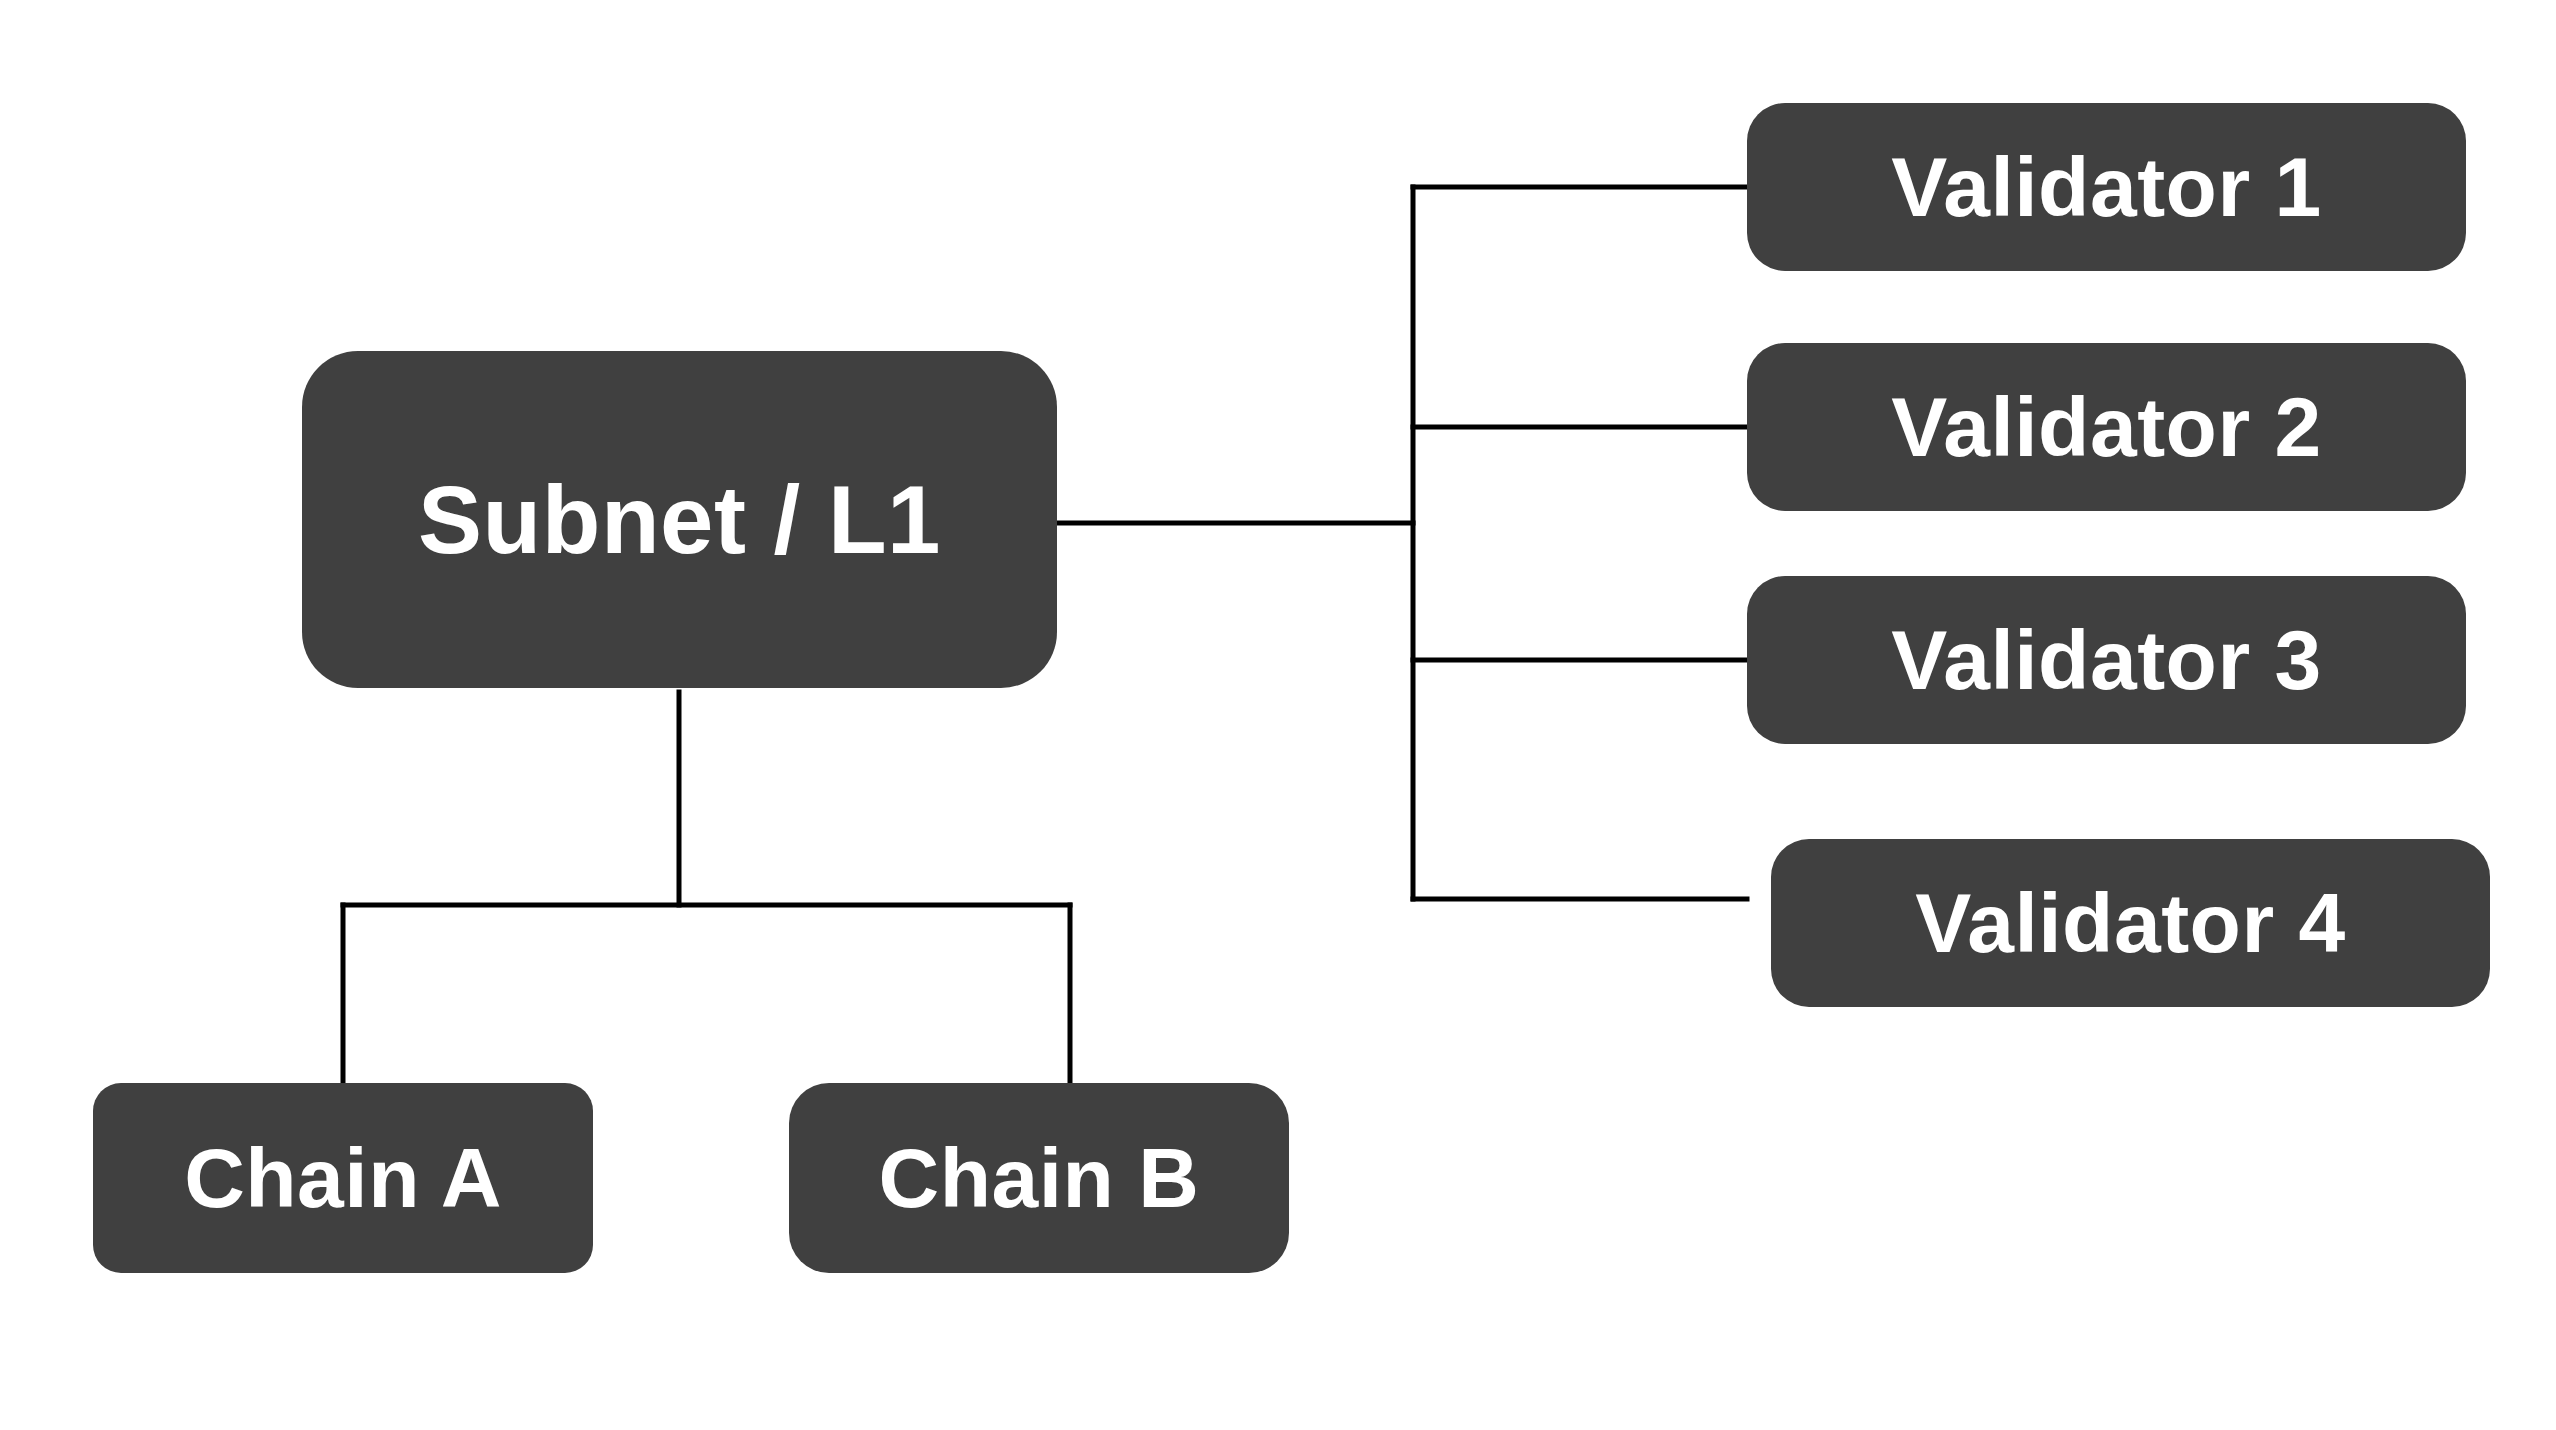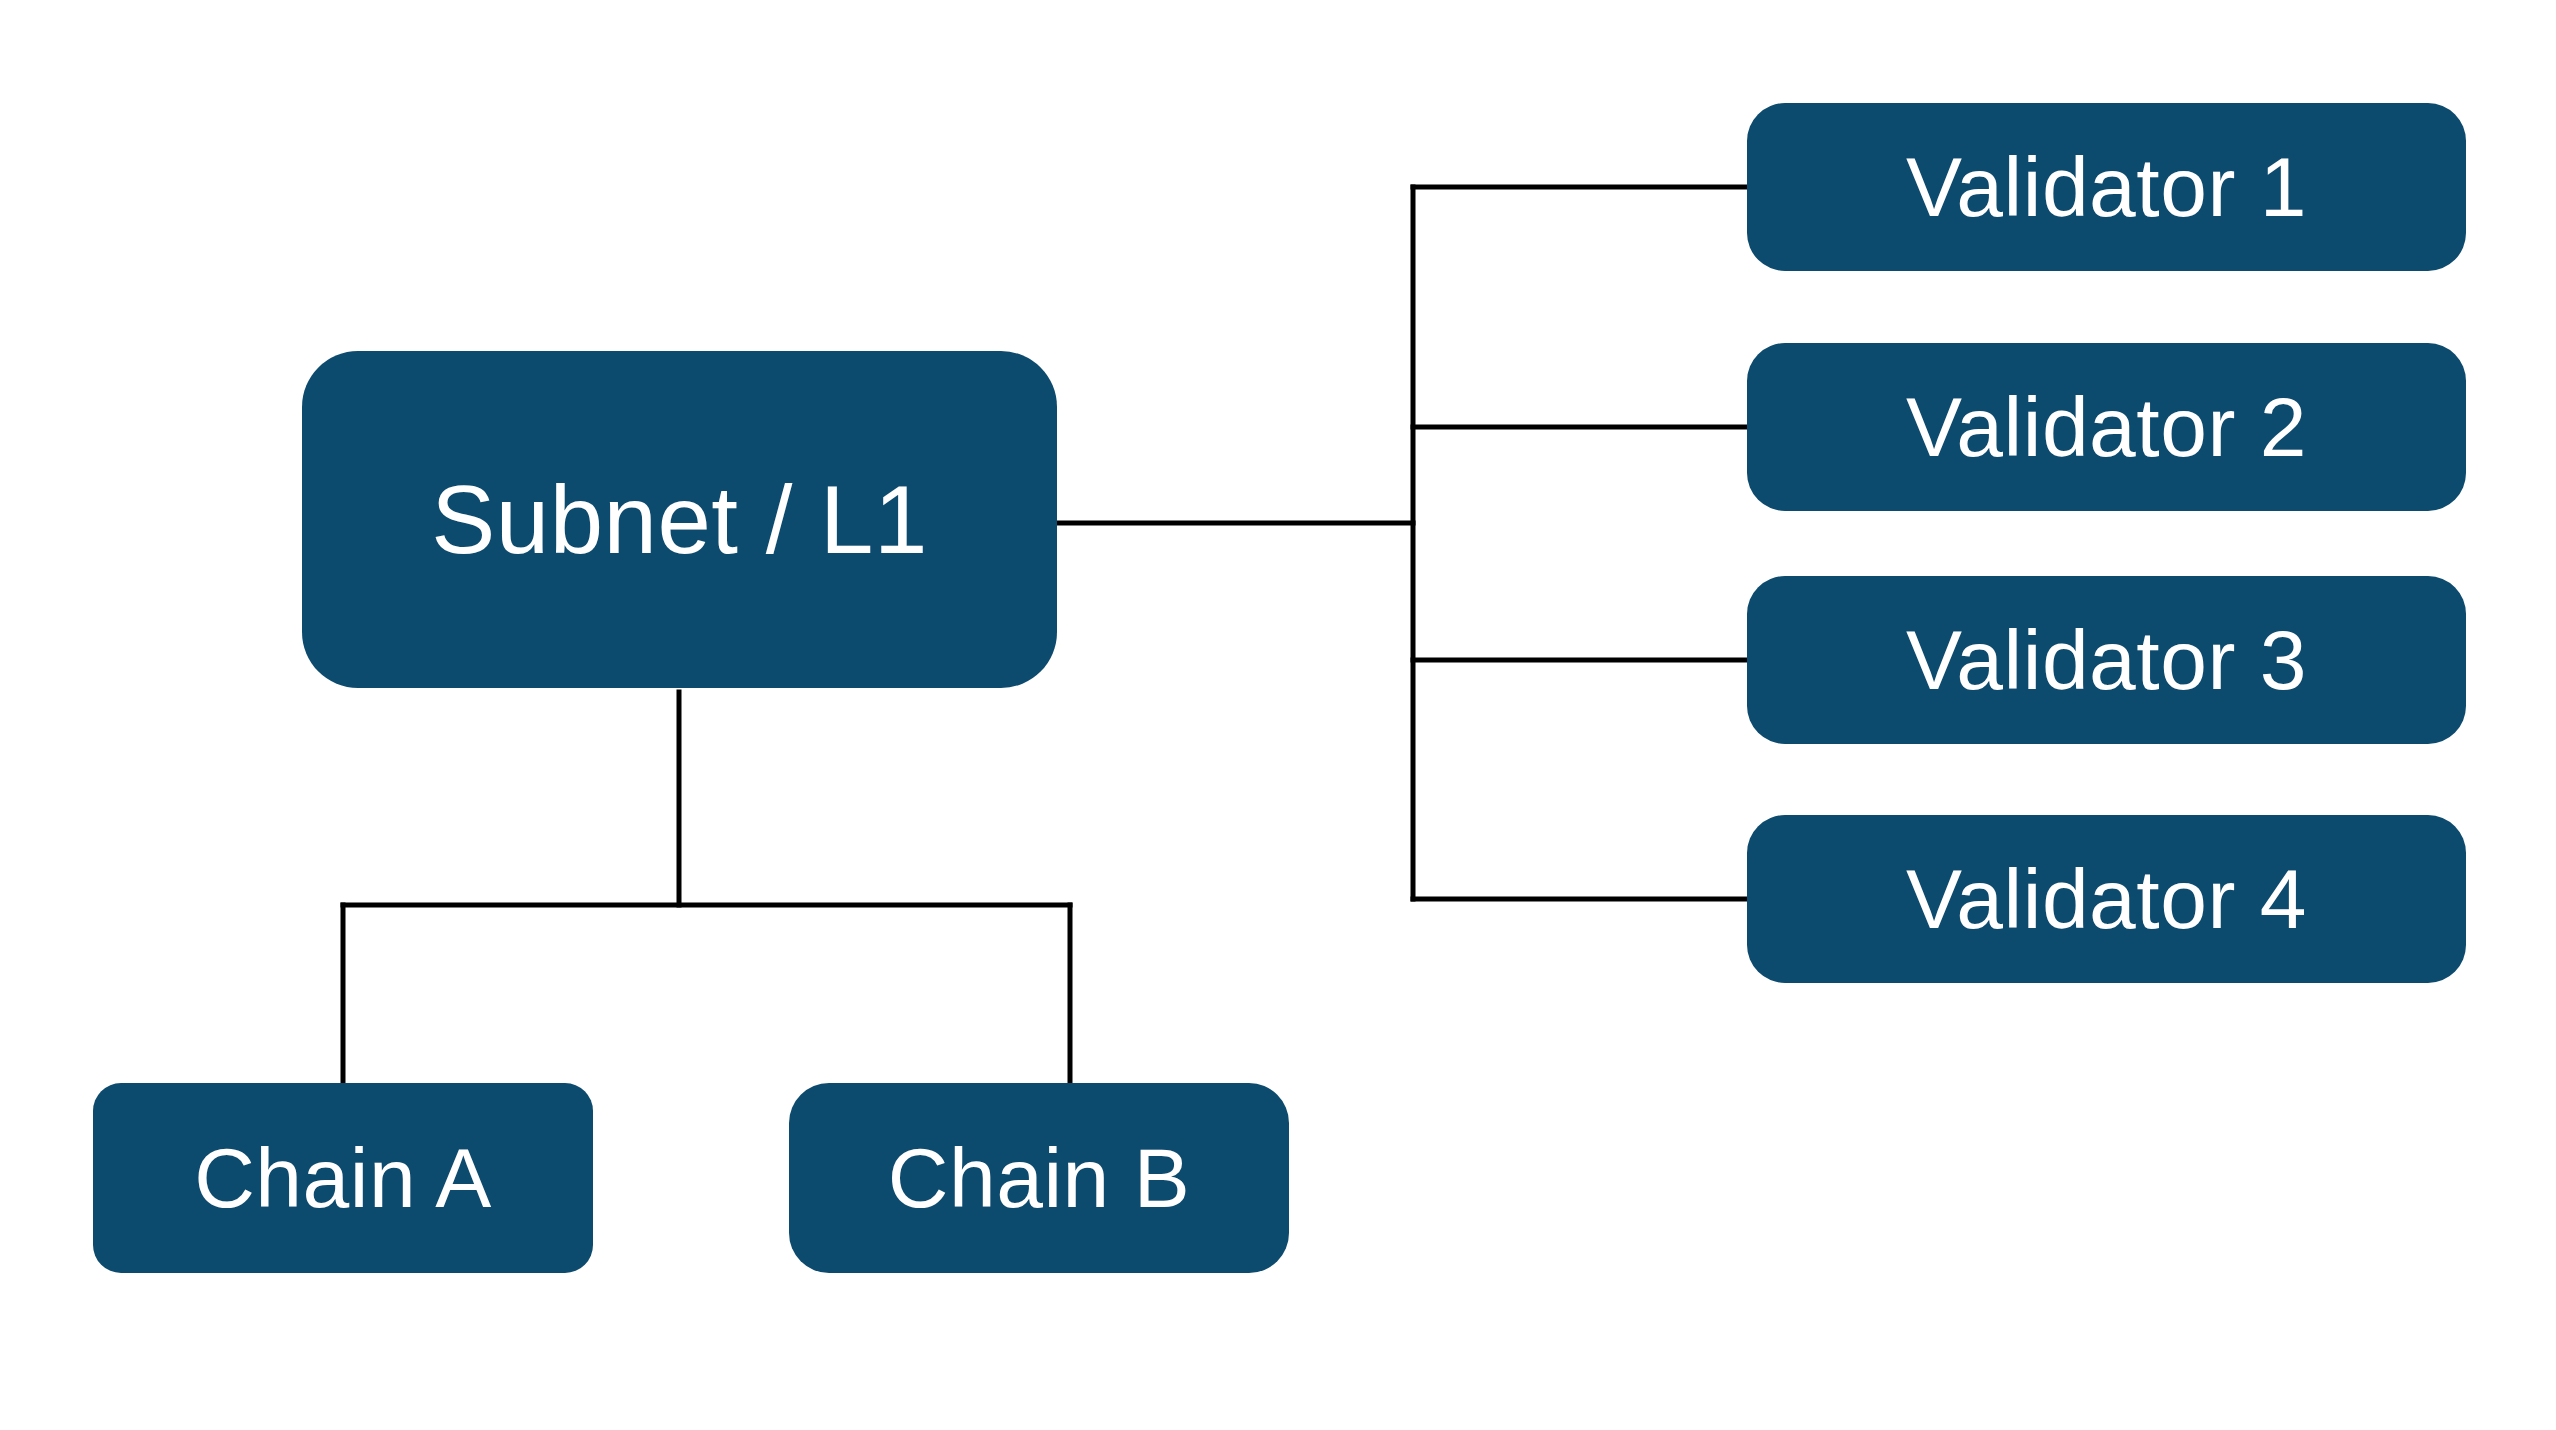--- a/index.html
+++ b/index.html
@@ -19,23 +19,23 @@
   }
   #edges {
     position: absolute;
     left: 0;
     top: 0;
     width: 2556px;
     height: 1430px;
   }
   .node {
     position: absolute;
-    background: #0c4a6e;
+    background: #404040;
     color: #ffffff;
-    font-weight: 400;
+    font-weight: 700;
     display: flex;
     align-items: center;
     justify-content: center;
     text-align: center;
     box-sizing: border-box;
     letter-spacing: 0.5px;
   }
   .node-subnet {
     left: 302px; top: 351px;
     width: 755px; height: 337px;
@@ -56,21 +56,21 @@
   }
   .node-validator {
     left: 1747px;
     width: 719px; height: 168px;
     border-radius: 38px;
     font-size: 84px;
   }
   .node-validator-1 { top: 103px; }
   .node-validator-2 { top: 343px; }
   .node-validator-3 { top: 576px; }
-  .node-validator-4 { top: 815px; }
+  .node-validator-4 { top: 839px; margin-left: 24px; }
 </style>
 </head>
 <body>
 
 <div id="canvas">
 
   <svg id="edges" viewBox="0 0 2556 1430" xmlns="http://www.w3.org/2000/svg">
 
     <line x1="1057" y1="523" x2="1413" y2="523" stroke-width="5" stroke-linecap="square" stroke="#000000"></line>
     <line x1="1413" y1="187" x2="1413" y2="899" stroke-width="5" stroke-linecap="square" stroke="#000000"></line>

